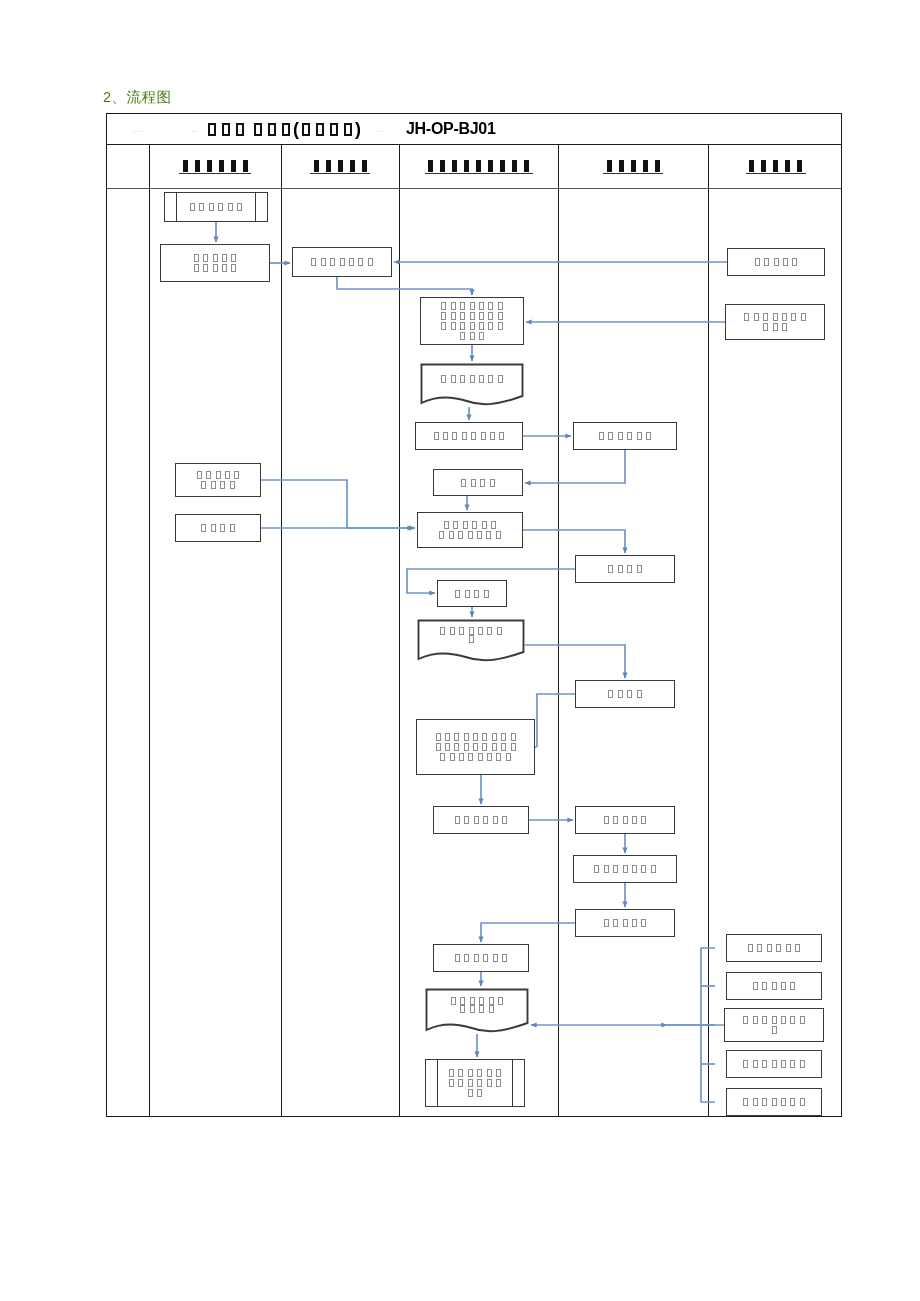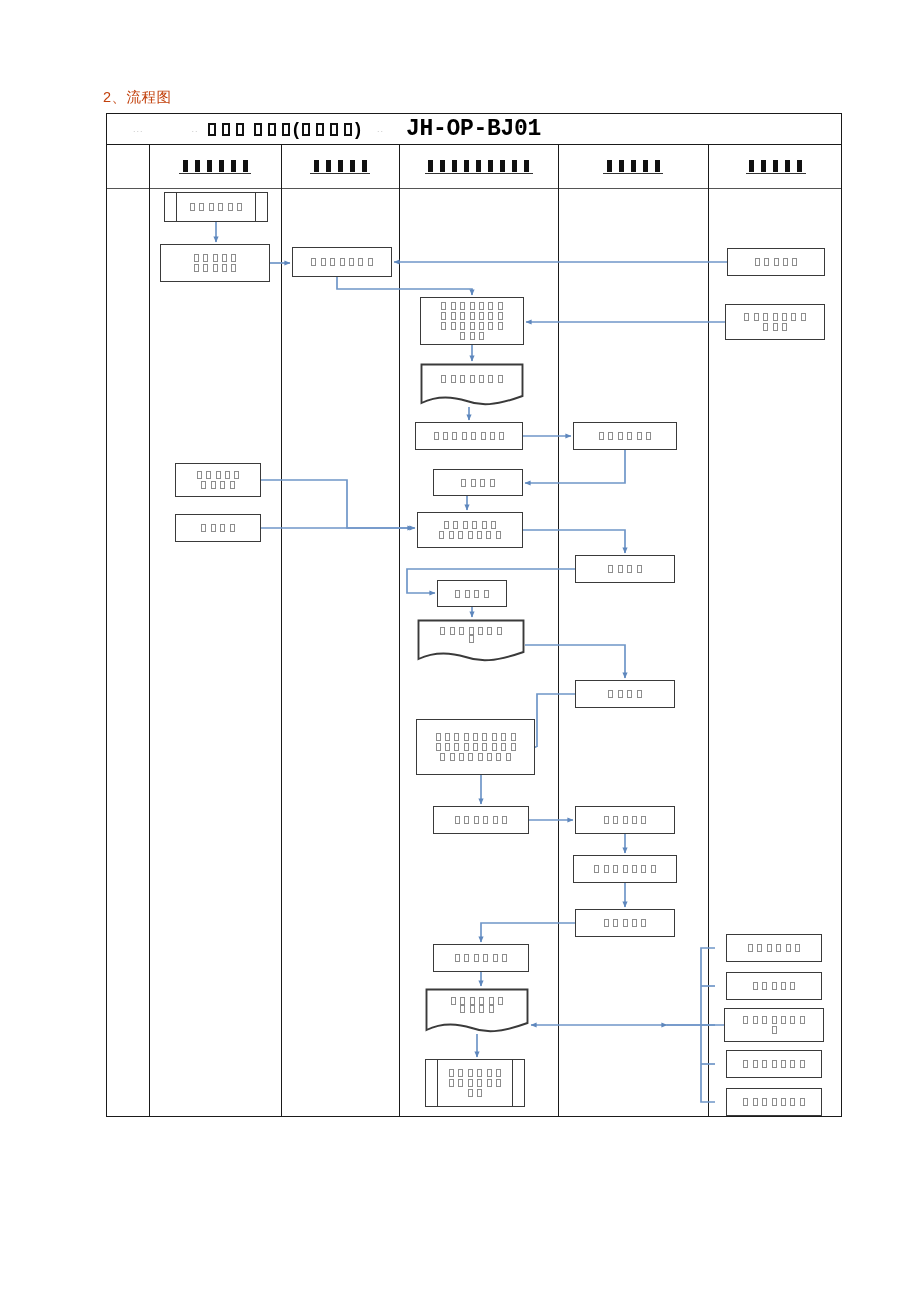--- a/index.html
+++ b/index.html
@@ -1,35 +1,35 @@
 <!DOCTYPE html>
 <html><head>
 <meta charset="utf-8">
 <style>
   html,body{margin:0;padding:0;background:#fff;}
   body{width:920px;height:1301px;position:relative;
        font-family:"Liberation Sans",sans-serif;color:#000;}
 
   
   #page-heading{position:absolute;left:103px;top:88px;font-size:14.5px;
-                letter-spacing:.5px;color:#c2410c;white-space:nowrap;}
+                letter-spacing:.5px;color:#4d7c0f;white-space:nowrap;}
 
   
   #chart-frame{position:absolute;left:106px;top:113px;width:736px;height:1004px;
                border:1.6px solid #1a1a1a;box-sizing:border-box;background:#fff;}
 
   
   #title-band{position:absolute;left:0;top:0;width:100%;height:31px;
               border-bottom:1.6px solid #1a1a1a;box-sizing:border-box;
               display:flex;align-items:center;}
   .t-faint{font-size:9px;color:#c9c9c9;letter-spacing:1px;}
   .tofu{display:inline-block;width:8px;height:13px;border:2.4px solid #111;
         box-sizing:border-box;vertical-align:-2px;margin:0 3px;background:#fff;}
   #title-band .paren{font-size:18px;font-weight:700;}
-  #doc-code{font-size:23px;font-weight:700;letter-spacing:-.3px;font-family:Liberation Mono, monospace;}
+  #doc-code{font-size:16px;font-weight:700;letter-spacing:-.3px;}
 
   
   #header-band{position:absolute;left:0;top:31px;width:100%;height:44px;
                border-bottom:1.4px solid #555;box-sizing:border-box;}
   .colhead{position:absolute;top:0;height:100%;display:flex;
            align-items:center;justify-content:center;box-sizing:border-box;}
   .colhead .hdtext{border-bottom:1.8px solid #333;padding-bottom:1px;
                    display:flex;align-items:flex-end;}
   .hd-tofu{display:inline-block;width:5px;height:12px;background:#111;
            margin:0 3.5px;}

